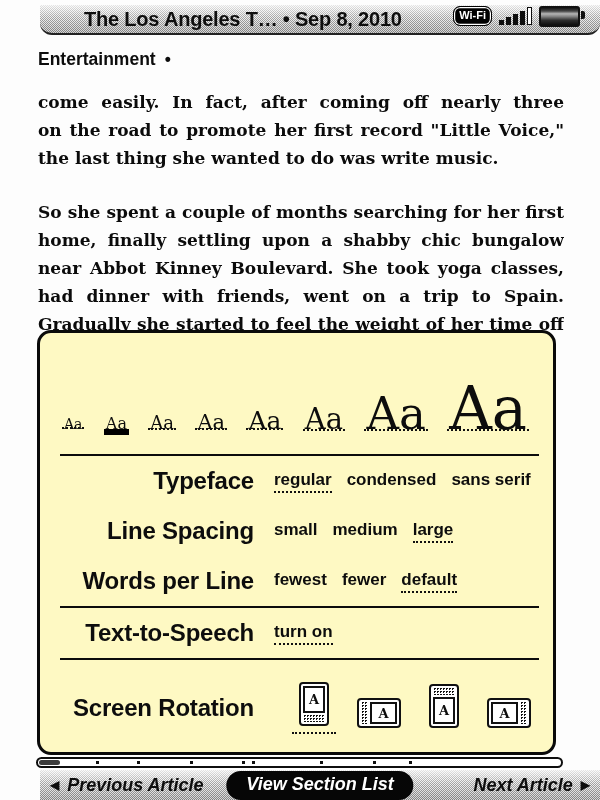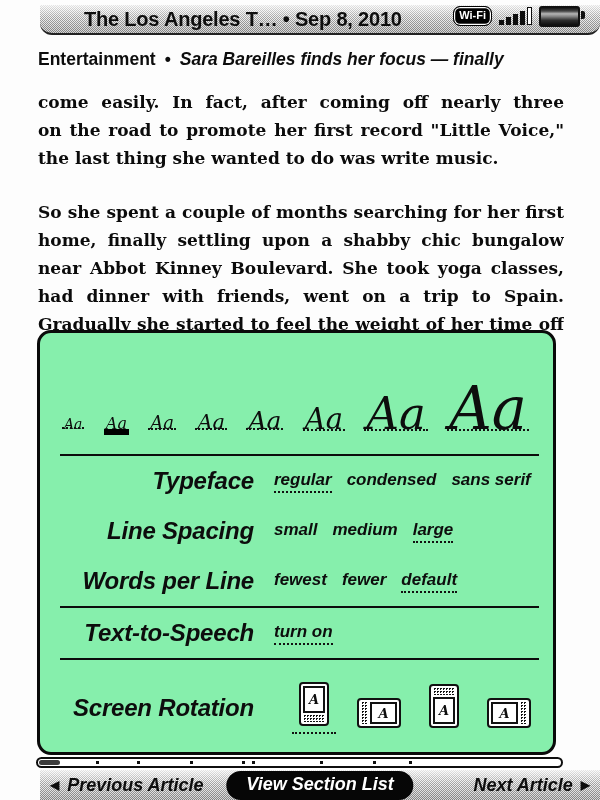--- a/index.html
+++ b/index.html
@@ -29,21 +29,21 @@
     font-size:17.5px;font-weight:700;white-space:nowrap;text-align:center;}
   .headline{font-style:italic;}
   
   .article-body{position:absolute;top:88px;left:38px;width:526px;
     font-family:"DejaVu Serif",serif;font-size:17px;line-height:28px;color:#0b0b0b;}
   .para{margin:0 0 26px 0;font-weight:bold;}
   .line{height:28px;overflow:hidden;}
   .line.j{text-align:justify;text-align-last:justify;}
   
   .dialog{position:absolute;left:37px;top:330px;width:519px;height:425px;box-sizing:border-box;
-    background:#86efac;border:3px solid #0a0a0a;border-radius:14px;z-index:3;font-style:italic;}
+    background:#fef9c3;border:3px solid #0a0a0a;border-radius:14px;z-index:3;}
   .size-row{display:flex;justify-content:space-between;align-items:baseline;padding:46px 26px 16px 24px;}
   .aa{position:relative;display:inline-block;line-height:1;font-family:"DejaVu Serif",serif;cursor:pointer;}
   .aa::after{content:"";position:absolute;left:-2px;right:-2px;bottom:.12em;border-bottom:2px dotted #111;}
   .aa.sel::after{border-bottom:6px solid #000;bottom:calc(.12em - 5px);}
   .sep{border-top:2px solid #0c0c0c;margin:0 14px 0 20px;}
   .opt-row{display:flex;align-items:center;height:50px;}
   .row-label{flex:0 0 214px;text-align:right;font-weight:700;font-size:24px;letter-spacing:-.2px;}
   .row-options{display:flex;align-items:baseline;gap:15px;margin-left:20px;font-weight:700;font-size:17px;}
   .opt{cursor:pointer;padding-bottom:1px;}
   .opt.sel{border-bottom:2px dotted #111;}
@@ -90,21 +90,20 @@
           <i></i>
           <i class="empty"></i>
         </span>
       <span class="battery"></span>
     </div>
   </header>
 
   <div class="article-header">
     <span>Entertainment</span>
     <span>•</span>
-    <span class="headline">Sara Bareilles finds her focus — finally</span>
   </div>
 
   <main class="article-body">
       <div class="para">
         <div class="line j">come easily. In fact, after coming off nearly three years</div>
         <div class="line j">on the road to promote her first record "Little Voice,"</div>
         <div class="line">the last thing she wanted to do was write music.</div>
       </div>
       <div class="para">
         <div class="line j">So she spent a couple of months searching for her first</div>

